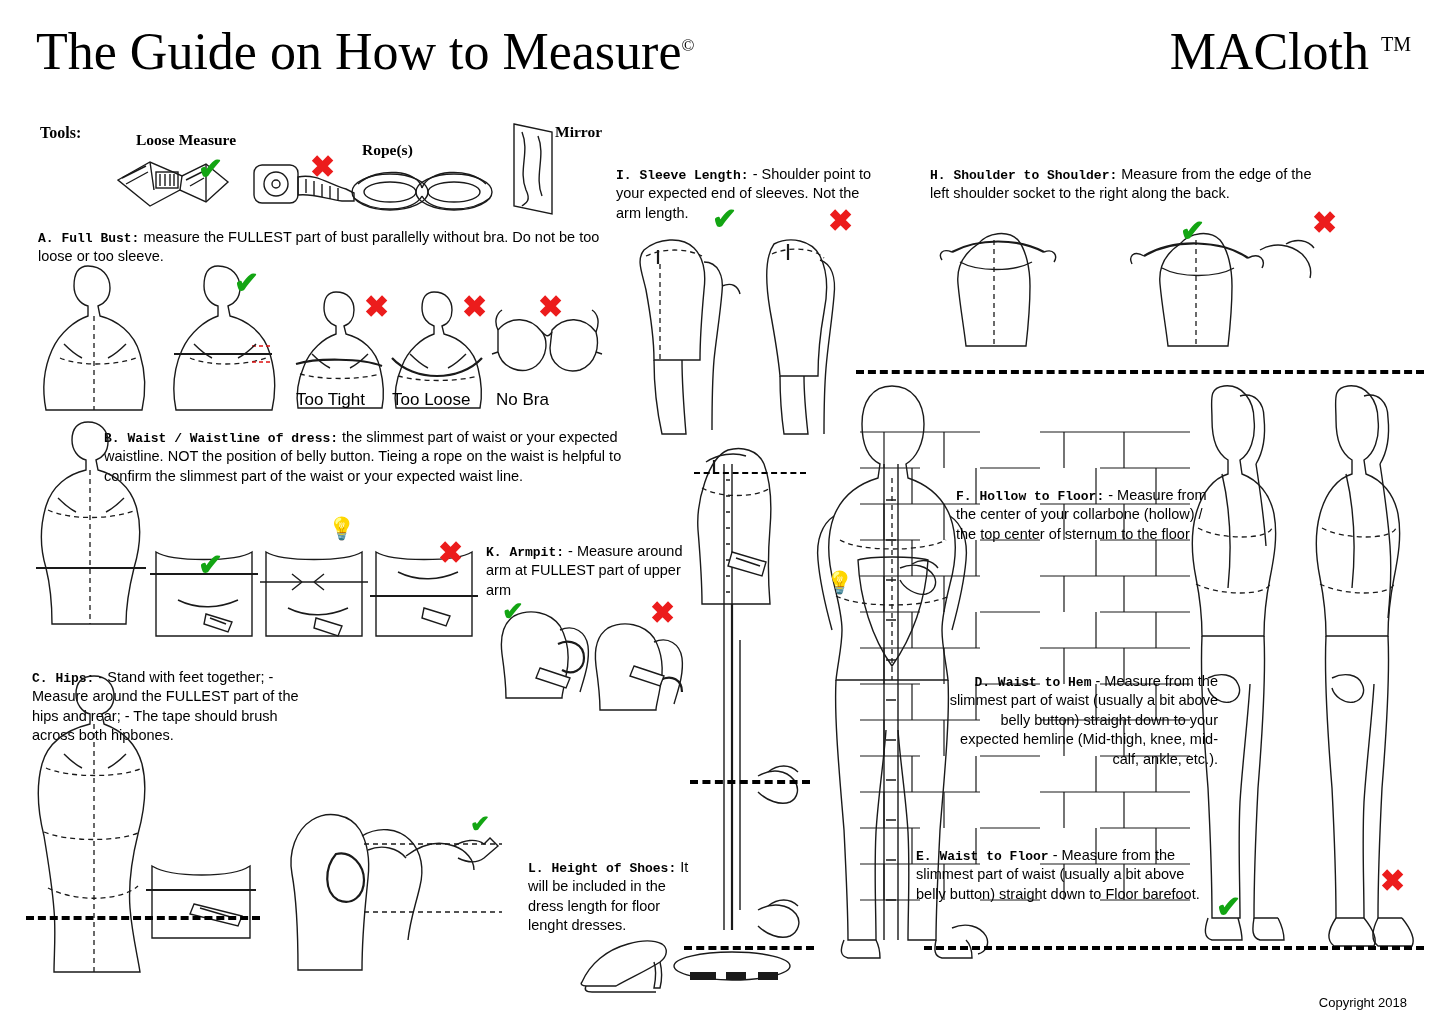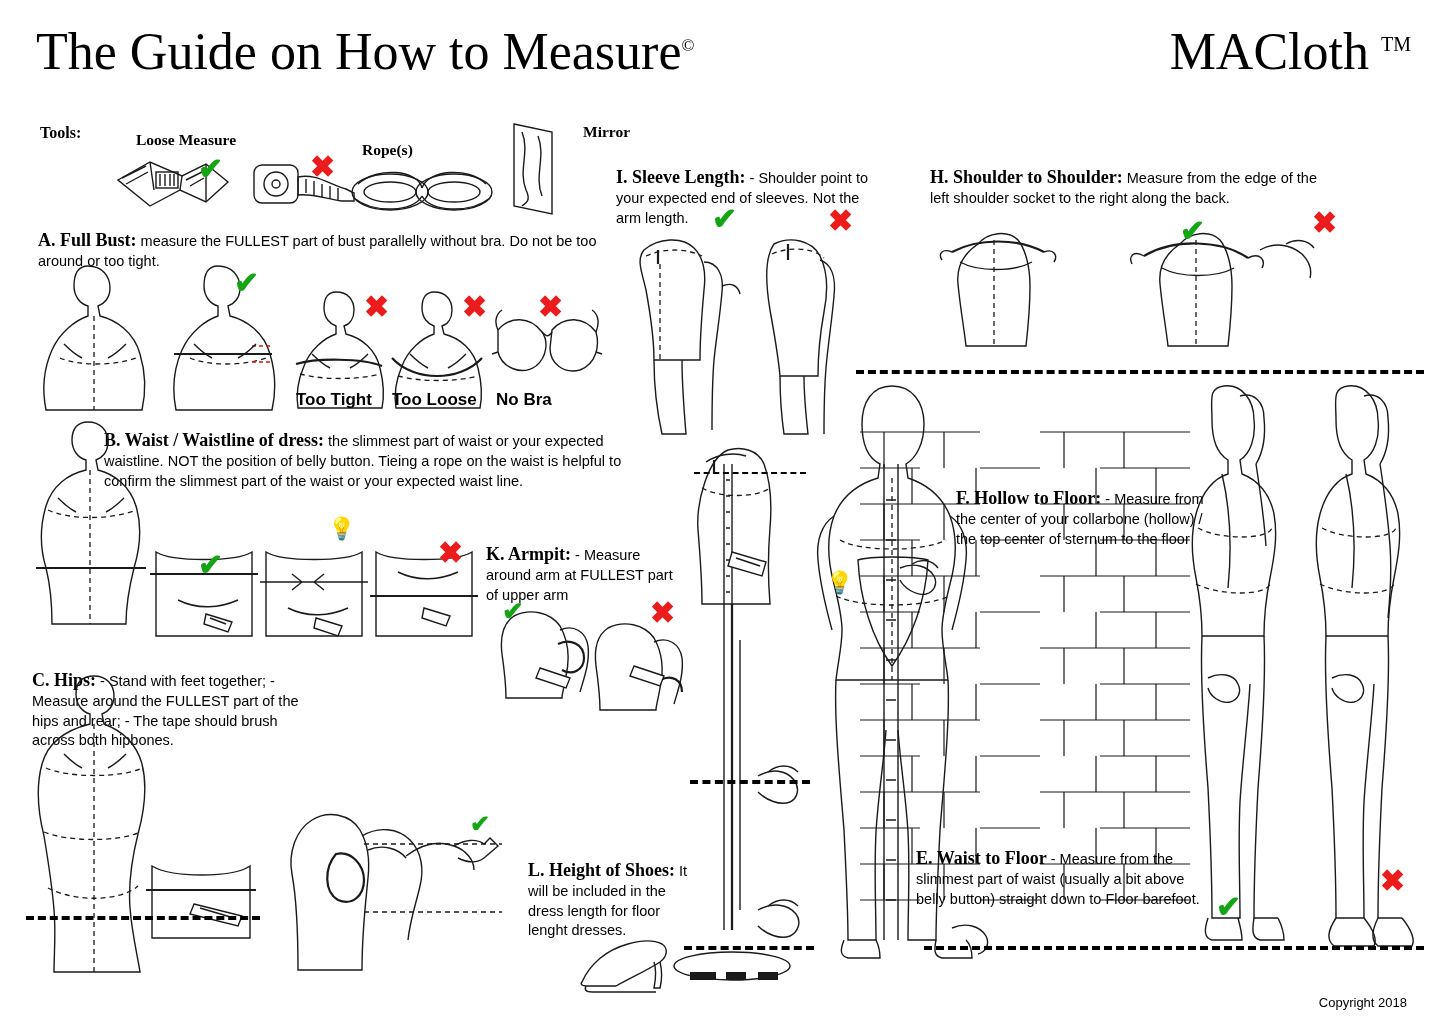--- a/index.html
+++ b/index.html
@@ -50,36 +50,36 @@
     font-size: 13px;
     font-family: "Liberation Sans", sans-serif;
   }
   
   .tb {
     position: absolute;
     font-size: 14.5px;
     line-height: 1.34;
   }
   .tb b, .hd {
-    font-family: Liberation Serif, serif;
+    font-family: Liberation Mono, monospace;
     font-weight: bold;
-    font-size: 18px;
+    font-size: 13px;
   }
   .tb .body { font-family: "Liberation Sans", sans-serif; }
   .lbl {
     position: absolute;
     font-family: "Liberation Serif", serif;
     font-weight: bold;
     font-size: 16px;
     white-space: nowrap;
   }
   .capt {
     position: absolute;
     font-family: "Liberation Sans", sans-serif;
-    font-weight: bold;
+    font-weight: normal;
     font-size: 17px;
     white-space: nowrap;
   }
   
   .mark {
     position: absolute;
     font-size: 26px;
     font-weight: bold;
     line-height: 1;
     user-select: none;
@@ -116,21 +116,21 @@
     <span>The Guide on How to Measure</span><span class="sup">©</span>
   </div>
   <div class="brand">
     <span>MACloth</span><span class="sup">TM</span>
   </div>
   <div class="copyright">Copyright 2018</div>
 
   <div class="lbl" style="left:40px; top:124px;">Tools:</div>
   <div class="lbl" style="left:136px; top:131px; font-size:15.5px;">Loose Measure</div>
   <div class="lbl" style="left:362px; top:141px; font-size:15.5px;text-align:center;">Rope(s)</div>
-  <div class="lbl" style="left:555px; top:123px; font-size:15.5px;margin-left:28px;">Mirror</div>
+  <div class="lbl" style="left:555px; top:123px; font-size:15.5px;">Mirror</div>
 
   <svg class="art" style="left:110px; top:150px;" width="130" height="70">
     <path class="st" d="M8 30 L40 12 L72 26 L96 14 L118 32 L96 52 L70 40 L40 56 Z"></path>
     <path class="st" d="M40 12 L44 40 M72 26 L70 40 M96 14 L96 52"></path>
     <path class="st" d="M12 28 L36 16 M16 34 L38 22 M76 30 L92 22 M80 36 L94 28"></path>
     <rect class="st" x="46" y="22" width="22" height="16"></rect>
     <path class="st" d="M50 24 L50 36 M55 24 L55 36 M60 24 L60 36 M64 24 L64 36"></path>
   </svg>
 
   <svg class="art" style="left:250px; top:155px;" width="110" height="62">
@@ -152,21 +152,21 @@
 
   <svg class="art" style="left:508px; top:118px;" width="52" height="100">
     <path class="st" d="M6 6 L44 14 L44 96 L6 88 Z"></path>
     <path class="st" d="M14 14 C22 34 10 52 18 72 C24 84 16 86 14 88"></path>
     <path class="st" d="M30 18 C38 38 26 58 34 78"></path>
   </svg>
   <span class="mark tick" style="left:198px; top:154px;">✔</span>
   <span class="mark cross" style="left:310px; top:152px;">✖</span>
 
   <div class="tb" style="left:38px; top:228px; width:566px;">
-    <b>A. Full Bust:</b><span class="body"> measure the FULLEST part of bust parallelly without bra. Do not be too around or too tight.</span>
+    <b>A. Full Bust:</b><span class="body"> measure the FULLEST part of bust parallelly without bra. Do not be too loose or too sleeve.</span>
   </div>
 
   <svg class="art" style="left:30px; top:262px;" width="130" height="150">
     <path class="st" d="M58 4 C72 4 80 14 80 26 C80 36 74 42 68 44 L70 54 C86 58 104 70 110 92 C116 112 116 130 112 148 L16 148 C12 128 14 106 22 88 C30 70 46 58 58 54 L58 44 C50 42 44 34 44 24 C44 12 48 4 58 4 Z"></path>
     <path class="st-d" d="M30 96 C48 104 84 104 106 96"></path>
     <path class="st" d="M34 82 C44 92 52 96 52 96 M96 82 C86 92 78 96 78 96"></path>
     <path class="st-d" d="M64 54 L64 148"></path>
   </svg>
 
   <svg class="art" style="left:160px; top:262px;" width="130" height="150">
@@ -448,20 +448,23 @@
   <div class="dashline" style="left:690px; top:780px; width:120px;"></div>
   <div class="dashline" style="left:684px; top:946px; width:130px;"></div>
   <div class="dashline" style="left:924px; top:946px; width:500px;"></div>
   <div class="thinline" style="left:694px; top:472px; width:112px;"></div>
 
 
   <div class="tb" style="left:956px; top:486px; width:254px;">
     <b>F. Hollow to Floor:</b><span class="body"> - Measure from the center of your collarbone (hollow) / the top center of sternum to the floor</span>
   </div>
 
+  <div class="tb" style="left:946px; top:672px; width:272px; text-align:right;">
+    <b>D. Waist to Hem</b><span class="body"> - Measure from the slimmest part of waist (usually a  bit  above belly button) straight down to your expected hemline (Mid-thigh, knee, mid-calf, ankle, etc.).</span>
+  </div>
 
   <div class="tb" style="left:916px; top:846px; width:300px;">
     <b>E. Waist to Floor</b><span class="body"> - Measure from the slimmest part of waist (usually a  bit  above belly button) straight down to Floor barefoot.</span>
   </div>
   <span class="mark tick" style="left:1216px; top:892px;">✔</span>
 
   <div class="tb" style="left:528px; top:858px; width:170px;">
     <b>L. Height of Shoes:</b><span class="body"> It will be included in the dress length for floor lenght dresses.</span>
   </div>
   <svg class="art" style="left:572px; top:930px;" width="110" height="70">

